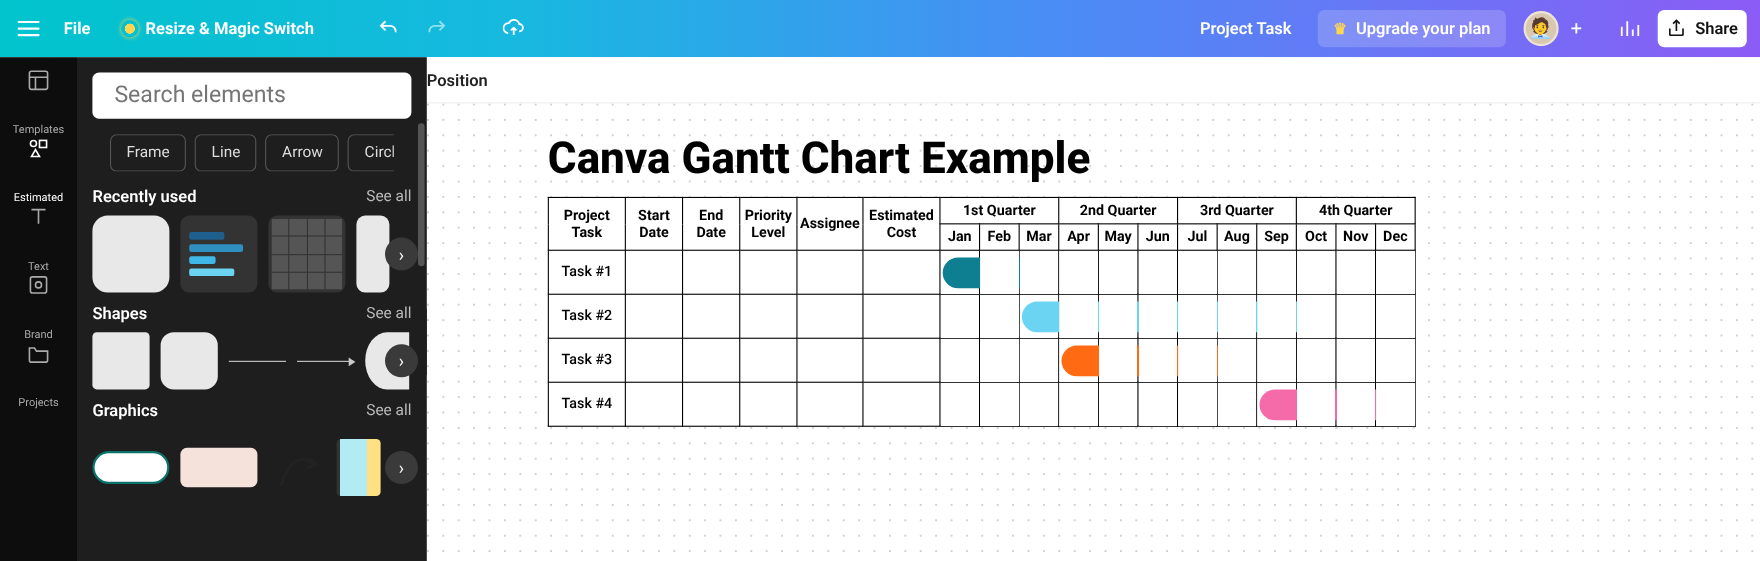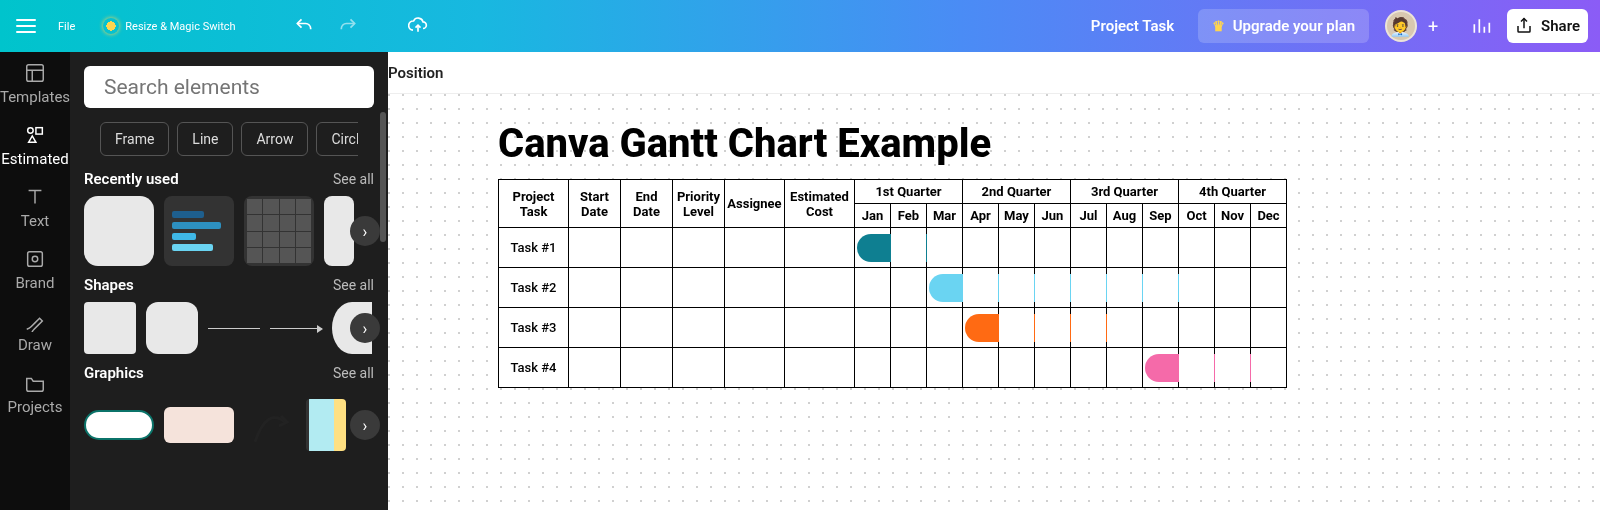--- a/index.html
+++ b/index.html
@@ -1,35 +1,35 @@
 <!DOCTYPE html>
 <html><head>
 <meta charset="utf-8">
 <style>
 *{box-sizing:border-box;margin:0;padding:0;font-family:-apple-system,BlinkMacSystemFont,"Segoe UI",Roboto,sans-serif}
 body{width:1600px;height:510px;overflow:hidden;background:#fff}
 .topbar{height:52px;background:linear-gradient(90deg,#00c4cc 0%,#18b8e0 30%,#4a8cf5 60%,#8b5cf6 100%);display:flex;align-items:center;padding:0 12px;gap:8px}
 .hamburger{width:28px;height:28px;display:flex;flex-direction:column;justify-content:center;gap:4px;cursor:pointer;padding:4px}
 .hamburger span{height:2px;background:#fff;border-radius:1px}
-.file-btn,.resize-btn{color:#fff;font-weight:400;font-size:11px;padding:6px 10px;border-radius:4px;cursor:pointer;display:flex;align-items:center;gap:6px}
+.file-btn,.resize-btn{color:#fff;font-weight:700;font-size:15px;padding:6px 10px;border-radius:4px;cursor:pointer;display:flex;align-items:center;gap:6px}
 .sparkle{width:16px;height:16px;background:radial-gradient(circle,#ffd54f 40%,transparent 42%);border-radius:50%;box-shadow:0 0 4px #ffd54f}
 .tb-icon{width:36px;height:36px;display:flex;align-items:center;justify-content:center;cursor:pointer;color:#fff;border-radius:4px}
 .tb-icon svg{width:20px;height:20px;stroke:#fff;fill:none;stroke-width:2}
 .tb-spacer{flex:1}
 .proj-title{color:#fff;font-weight:600;font-size:15px;padding:0 16px}
 .upgrade{background:rgba(255,255,255,0.18);color:#fff;font-weight:600;font-size:15px;padding:8px 14px;border-radius:6px;display:flex;align-items:center;gap:8px;cursor:pointer}
 .crown{color:#ffd54f;font-size:14px}
 .avatar-group{display:flex;align-items:center;gap:2px;margin:0 8px}
 .avatar{width:32px;height:32px;border-radius:50%;background:#d8c8b0;display:flex;align-items:center;justify-content:center;font-size:18px;border:2px solid rgba(255,255,255,0.5)}
 .add-user{width:28px;height:28px;border-radius:50%;display:flex;align-items:center;justify-content:center;color:#fff;font-size:18px;cursor:pointer}
 .share-btn{background:#fff;color:#111;font-weight:600;font-size:15px;padding:8px 8px;border-radius:6px;display:flex;align-items:center;gap:8px;cursor:pointer}
 .share-btn svg{width:18px;height:18px;stroke:#111;fill:none;stroke-width:2}
 .main{display:flex;height:calc(100% - 52px)}
 .rail{width:70px;background:#0d0d0d;display:flex;flex-direction:column;align-items:center;padding-top:10px}
-.rail-item{width:70px;height:62px;display:flex;flex-direction:column;align-items:center;justify-content:flex-start;gap:4px;color:#aaa;cursor:pointer;font-size:15px}
+.rail-item{width:70px;height:62px;display:flex;flex-direction:column;align-items:center;justify-content:space-between;gap:4px;color:#aaa;cursor:pointer;font-size:10px}
 .rail-item.active{color:#fff}
 .rail-item svg{width:22px;height:22px;stroke:currentColor;fill:none;stroke-width:1.6}
 .panel{width:318px;background:#1e1e1e;padding:14px;overflow:hidden;position:relative}
 .search-box{background:#fff;border-radius:6px;height:42px;display:flex;align-items:center;padding:0 12px;gap:8px}
 .search-box svg{width:18px;height:18px;stroke:#555;fill:none;stroke-width:2.5}
 .search-box input{border:none;outline:none;font-size:21px;flex:1;color:#4c1d95}
 .chips{display:flex;gap:8px;margin:14px 16px;overflow:hidden}
 .chip{border:1px solid #555;color:#ddd;padding:8px 14px;border-radius:6px;font-size:14px;white-space:nowrap;cursor:pointer}
 .chip-more{width:34px;display:flex;align-items:center;justify-content:center;color:#ddd;font-size:18px;cursor:pointer}
 .sec-head{display:flex;justify-content:space-between;align-items:center;margin:10px 0 8px}
@@ -158,26 +158,20 @@
       </div>
     <div class="rail-item">
         <svg viewBox="0 0 24 24">
           <rect x="4" y="4" width="16" height="16" rx="2"></rect>
           <circle cx="12" cy="12" r="3"></circle>
         </svg>
         <span>Brand</span>
       </div>
     <div class="rail-item">
         <svg viewBox="0 0 24 24">
-          <path d="M3 21s3-1 5-3 9-9 9-9l3 3s-7 7-9 9-3 5-3 5"></path>
-        </svg>
-        <span>Draw</span>
-      </div>
-    <div class="rail-item">
-        <svg viewBox="0 0 24 24">
           <path d="M3 7h5l2 3h11v9a2 2 0 01-2 2H5a2 2 0 01-2-2V7z"></path>
         </svg>
         <span>Projects</span>
       </div>
   </div>
 
   <div class="panel">
     <div class="search-box">
       <svg viewBox="0 0 24 24">
           <circle cx="10" cy="10" r="7"></circle>

